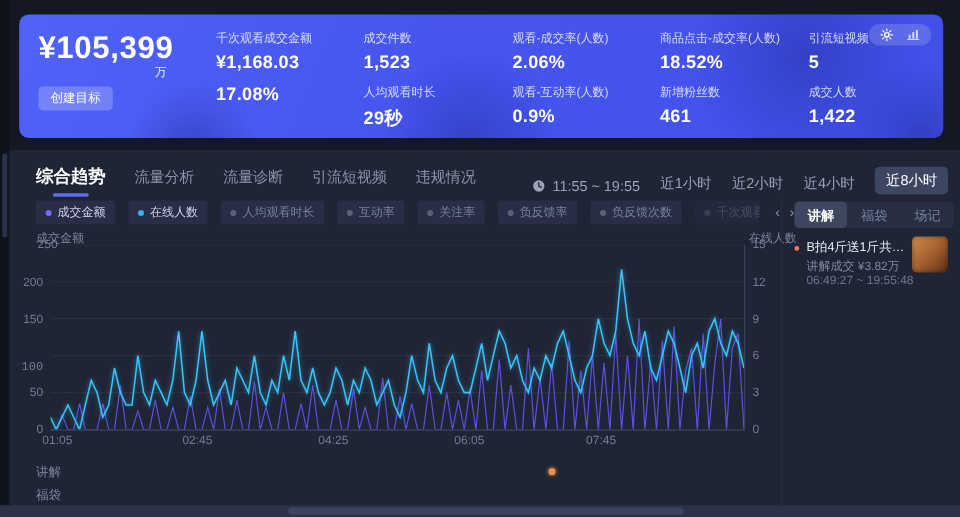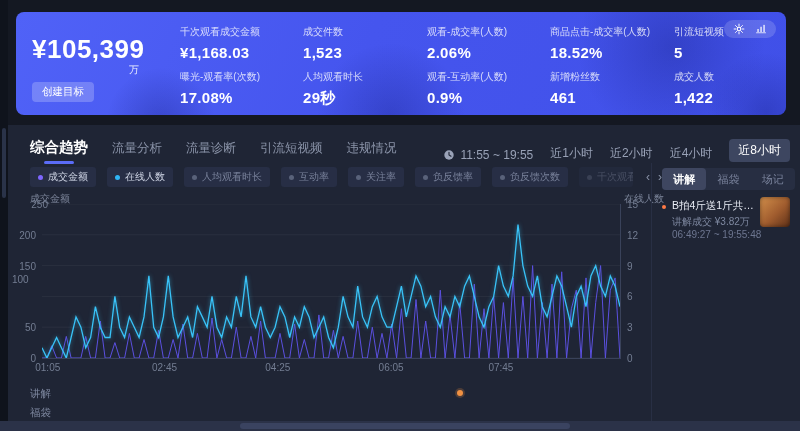--- a/index.html
+++ b/index.html
@@ -23,21 +23,21 @@
           background:linear-gradient(112deg,#5062f7 0%,#4555ee 45%,#4050e8 100%); overflow:hidden; }
   .blob { position:absolute; border-radius:50%; pointer-events:none;
           background:radial-gradient(circle, rgba(24,33,135,.35), rgba(24,33,135,0) 70%); }
   .b1 { width:150px; height:150px; left:300px; top:30px; }
   .b2 { width:190px; height:190px; left:560px; top:-60px; }
   .b3 { width:120px; height:120px; left:690px; top:40px; }
   .b4 { width:110px; height:110px; left:90px; top:55px; }
 
   .hero-left { position:absolute; left:16px; top:11px; color:#fff; }
   .hero-title-row { display:flex; align-items:center; gap:6px; font-size:12px; font-weight:bold; }
-  .hero-value { font-size:26px; font-weight:bold; letter-spacing:.5px; margin-top:13px; line-height:1.05; }
+  .hero-value { font-size:26px; font-weight:bold; letter-spacing:.5px; margin-top:3px; line-height:1.05; }
   .hero-unit { display:block; font-size:10px; opacity:.9; margin-left:97px; margin-top:0px; }
   .create-goal { display:inline-block; margin-top:5px; padding:3px 10px; font-size:10.5px;
                  background:rgba(255,255,255,.22); border-radius:4px; color:#fff; cursor:pointer; }
 
   .metrics { position:absolute; left:164px; top:13px; display:grid;
              grid-template-columns:123px 124px 123px 124px 116px; grid-auto-rows:45px; }
   .metric .m-label { font-size:10px; color:rgba(255,255,255,.78); margin-bottom:5px; white-space:nowrap; }
   .metric .m-value { font-size:15px; font-weight:bold; color:#fff; letter-spacing:.3px; }
 
   .hero-icons { position:absolute; right:10px; top:8px; display:flex; align-items:center; gap:10px;
@@ -142,21 +142,20 @@
     </div>
     <div class="metric">
       <div class="m-label">商品点击-成交率(人数)</div>
       <div class="m-value">18.52%</div>
     </div>
     <div class="metric">
       <div class="m-label">引流短视频</div>
       <div class="m-value">5</div>
     </div>
     <div class="metric">
-      <div class="m-label">曝光-观看率(次数)</div>
       <div class="m-value">17.08%</div>
     </div>
     <div class="metric">
       <div class="m-label">人均观看时长</div>
       <div class="m-value">29秒</div>
     </div>
     <div class="metric">
       <div class="m-label">观看-互动率(人数)</div>
       <div class="m-value">0.9%</div>
     </div>
@@ -271,21 +270,21 @@
     <line x1="0" x2="578" y1="92.4" y2="92.4" stroke="rgba(255,255,255,0.05)"></line>
     <line x1="0" x2="578" y1="61.60000000000001" y2="61.60000000000001" stroke="rgba(255,255,255,0.05)"></line>
     <line x1="0" x2="578" y1="30.799999999999997" y2="30.799999999999997" stroke="rgba(255,255,255,0.05)"></line>
     <line x1="0" x2="578" y1="0" y2="0" stroke="rgba(255,255,255,0.05)"></line>
     <polyline points="0.0,154.0 4.9,154.0 9.7,141.7 14.6,154.0 19.4,154.0 24.3,132.4 29.1,154.0 34.0,154.0 38.9,154.0 43.7,132.4 48.6,154.0 53.4,154.0 58.3,117.0 63.1,154.0 68.0,154.0 72.9,138.6 77.7,154.0 82.6,154.0 87.4,129.4 92.3,154.0 97.1,154.0 102.0,135.5 106.9,154.0 111.7,154.0 116.6,126.3 121.4,154.0 126.3,154.0 131.1,135.5 136.0,154.0 140.9,120.1 145.7,154.0 150.6,154.0 155.4,129.4 160.3,154.0 165.1,154.0 170.0,114.0 174.9,154.0 179.7,135.5 184.6,154.0 189.4,154.0 194.3,123.2 199.1,154.0 204.0,154.0 208.9,132.4 213.7,154.0 218.6,117.0 223.4,154.0 228.3,154.0 233.1,154.0 238.0,129.4 242.9,154.0 247.7,154.0 252.6,120.1 257.4,154.0 262.3,135.5 267.1,154.0 272.0,154.0 276.9,110.9 281.7,154.0 286.6,154.0 291.4,126.3 296.3,154.0 301.1,132.4 306.0,154.0 310.9,154.0 315.7,117.0 320.6,154.0 325.4,154.0 330.3,123.2 335.1,154.0 340.0,129.4 344.9,154.0 349.7,120.1 354.6,154.0 359.4,104.7 364.3,154.0 369.1,154.0 374.0,95.5 378.9,154.0 383.7,117.0 388.6,154.0 393.4,154.0 398.3,86.2 403.1,154.0 408.0,110.9 412.9,154.0 417.7,98.6 422.6,154.0 427.4,154.0 432.3,80.1 437.1,154.0 442.0,104.7 446.9,154.0 451.7,92.4 456.6,154.0 461.4,98.6 466.3,154.0 471.1,73.9 476.0,154.0 480.9,92.4 485.7,154.0 490.6,61.6 495.4,154.0 500.3,98.6 505.1,154.0 510.0,80.1 514.9,154.0 519.7,67.8 524.6,154.0 529.4,104.7 534.3,86.2 539.1,154.0 544.0,73.9 548.9,154.0 553.7,98.6 558.6,61.6 563.4,154.0 568.3,86.2 573.1,73.9 578.0,154.0" fill="none" stroke="#5b50e0" stroke-width="1"></polyline>
     <polyline points="0.0,143.7 4.9,154.0 9.7,143.7 14.6,133.5 19.4,143.7 24.3,154.0 29.1,133.5 34.0,112.9 38.9,123.2 43.7,143.7 48.6,133.5 53.4,102.7 58.3,123.2 63.1,133.5 68.0,133.5 72.9,92.4 77.7,123.2 82.6,133.5 87.4,112.9 92.3,123.2 97.1,133.5 102.0,112.9 106.9,71.9 111.7,123.2 116.6,133.5 121.4,112.9 126.3,71.9 131.1,112.9 136.0,133.5 140.9,123.2 145.7,112.9 150.6,133.5 155.4,102.7 160.3,112.9 165.1,123.2 170.0,92.4 174.9,123.2 179.7,133.5 184.6,112.9 189.4,123.2 194.3,92.4 199.1,112.9 204.0,71.9 208.9,112.9 213.7,123.2 218.6,102.7 223.4,123.2 228.3,133.5 233.1,123.2 238.0,102.7 242.9,112.9 247.7,133.5 252.6,112.9 257.4,123.2 262.3,102.7 267.1,112.9 272.0,133.5 276.9,123.2 281.7,112.9 286.6,133.5 291.4,143.7 296.3,123.2 301.1,92.4 306.0,112.9 310.9,123.2 315.7,82.1 320.6,112.9 325.4,123.2 330.3,102.7 335.1,92.4 340.0,112.9 344.9,123.2 349.7,123.2 354.6,102.7 359.4,82.1 364.3,112.9 369.1,92.4 374.0,71.9 378.9,82.1 383.7,102.7 388.6,92.4 393.4,112.9 398.3,123.2 403.1,102.7 408.0,112.9 412.9,92.4 417.7,102.7 422.6,82.1 427.4,71.9 432.3,92.4 437.1,112.9 442.0,123.2 446.9,102.7 451.7,92.4 456.6,61.6 461.4,82.1 466.3,92.4 471.1,71.9 476.0,20.5 480.9,61.6 485.7,82.1 490.6,92.4 495.4,71.9 500.3,102.7 505.1,112.9 510.0,92.4 514.9,71.9 519.7,82.1 524.6,102.7 529.4,123.2 534.3,92.4 539.1,82.1 544.0,102.7 548.9,71.9 553.7,61.6 558.6,82.1 563.4,92.4 568.3,71.9 573.1,82.1 578.0,102.7" fill="none" stroke="#39c3f8" stroke-width="1.3" class="series-online"></polyline>
   </svg>
 <div id="ticks-layer">
     <div class="tick" style="left: 12px; width: 24px; text-align: right; top: 353px;">0</div>
     <div class="tick" style="left: 12px; width: 24px; text-align: right; top: 322.2px;">50</div>
-    <div class="tick" style="left: 12px; width: 24px; text-align: left; top: 274px;">100</div>
+    <div class="tick" style="left: 12px; width: 24px; text-align: right; top: 301px; font-family: Liberation Mono, monospace;">100</div>
     <div class="tick" style="left: 12px; width: 24px; text-align: right; top: 260.6px;">150</div>
     <div class="tick" style="left: 12px; width: 24px; text-align: right; top: 229.8px;">200</div>
     <div class="tick" style="left: 24px; width: 24px; text-align: right; top: 199px;">250</div>
     <div class="tick" style="left: 627px; width: 20px; top: 353px;">0</div>
     <div class="tick" style="left: 627px; width: 20px; top: 322.2px;">3</div>
     <div class="tick" style="left: 627px; width: 20px; top: 291.4px;">6</div>
     <div class="tick" style="left: 627px; width: 20px; top: 260.6px;">9</div>
     <div class="tick" style="left: 627px; width: 20px; top: 229.8px;">12</div>
     <div class="tick" style="left: 627px; width: 20px; top: 199px;">15</div>
     <div class="xtick" style="left: 47.78px;">01:05</div>

